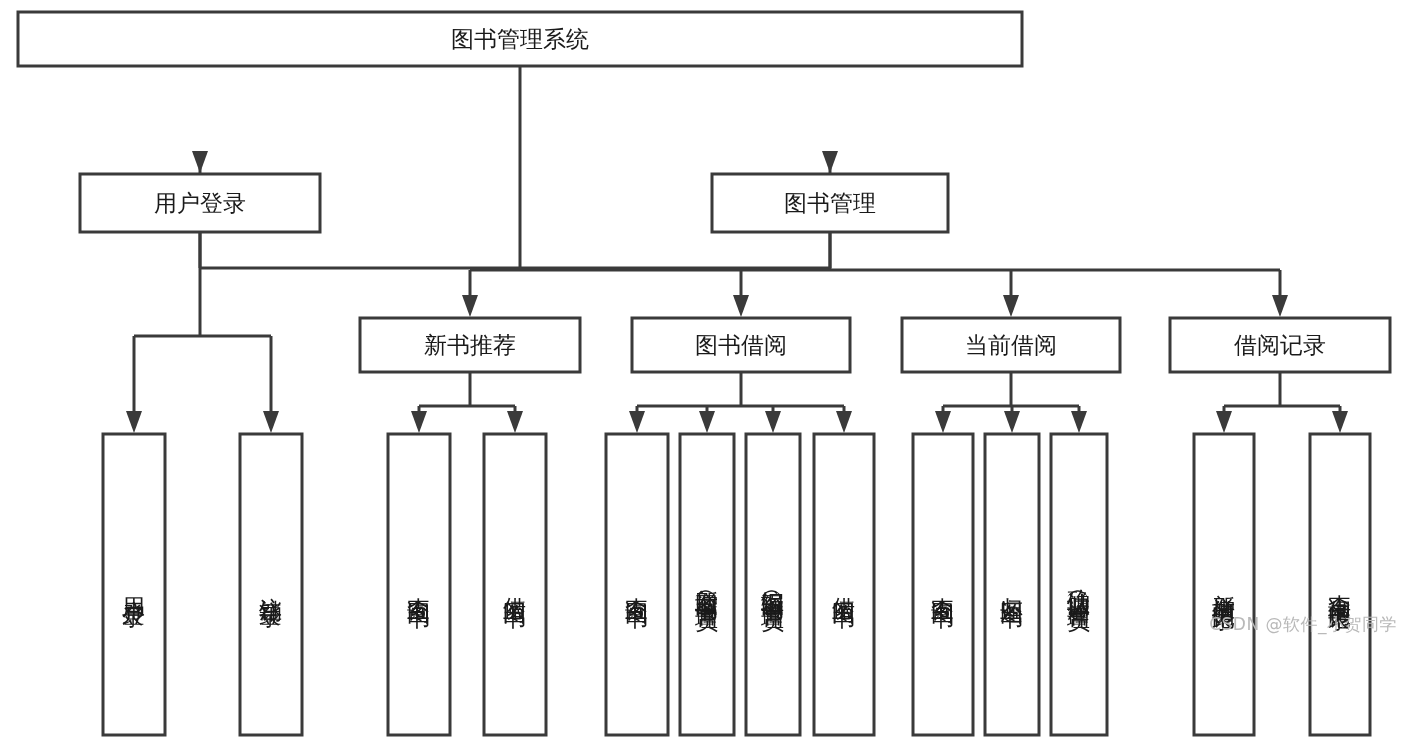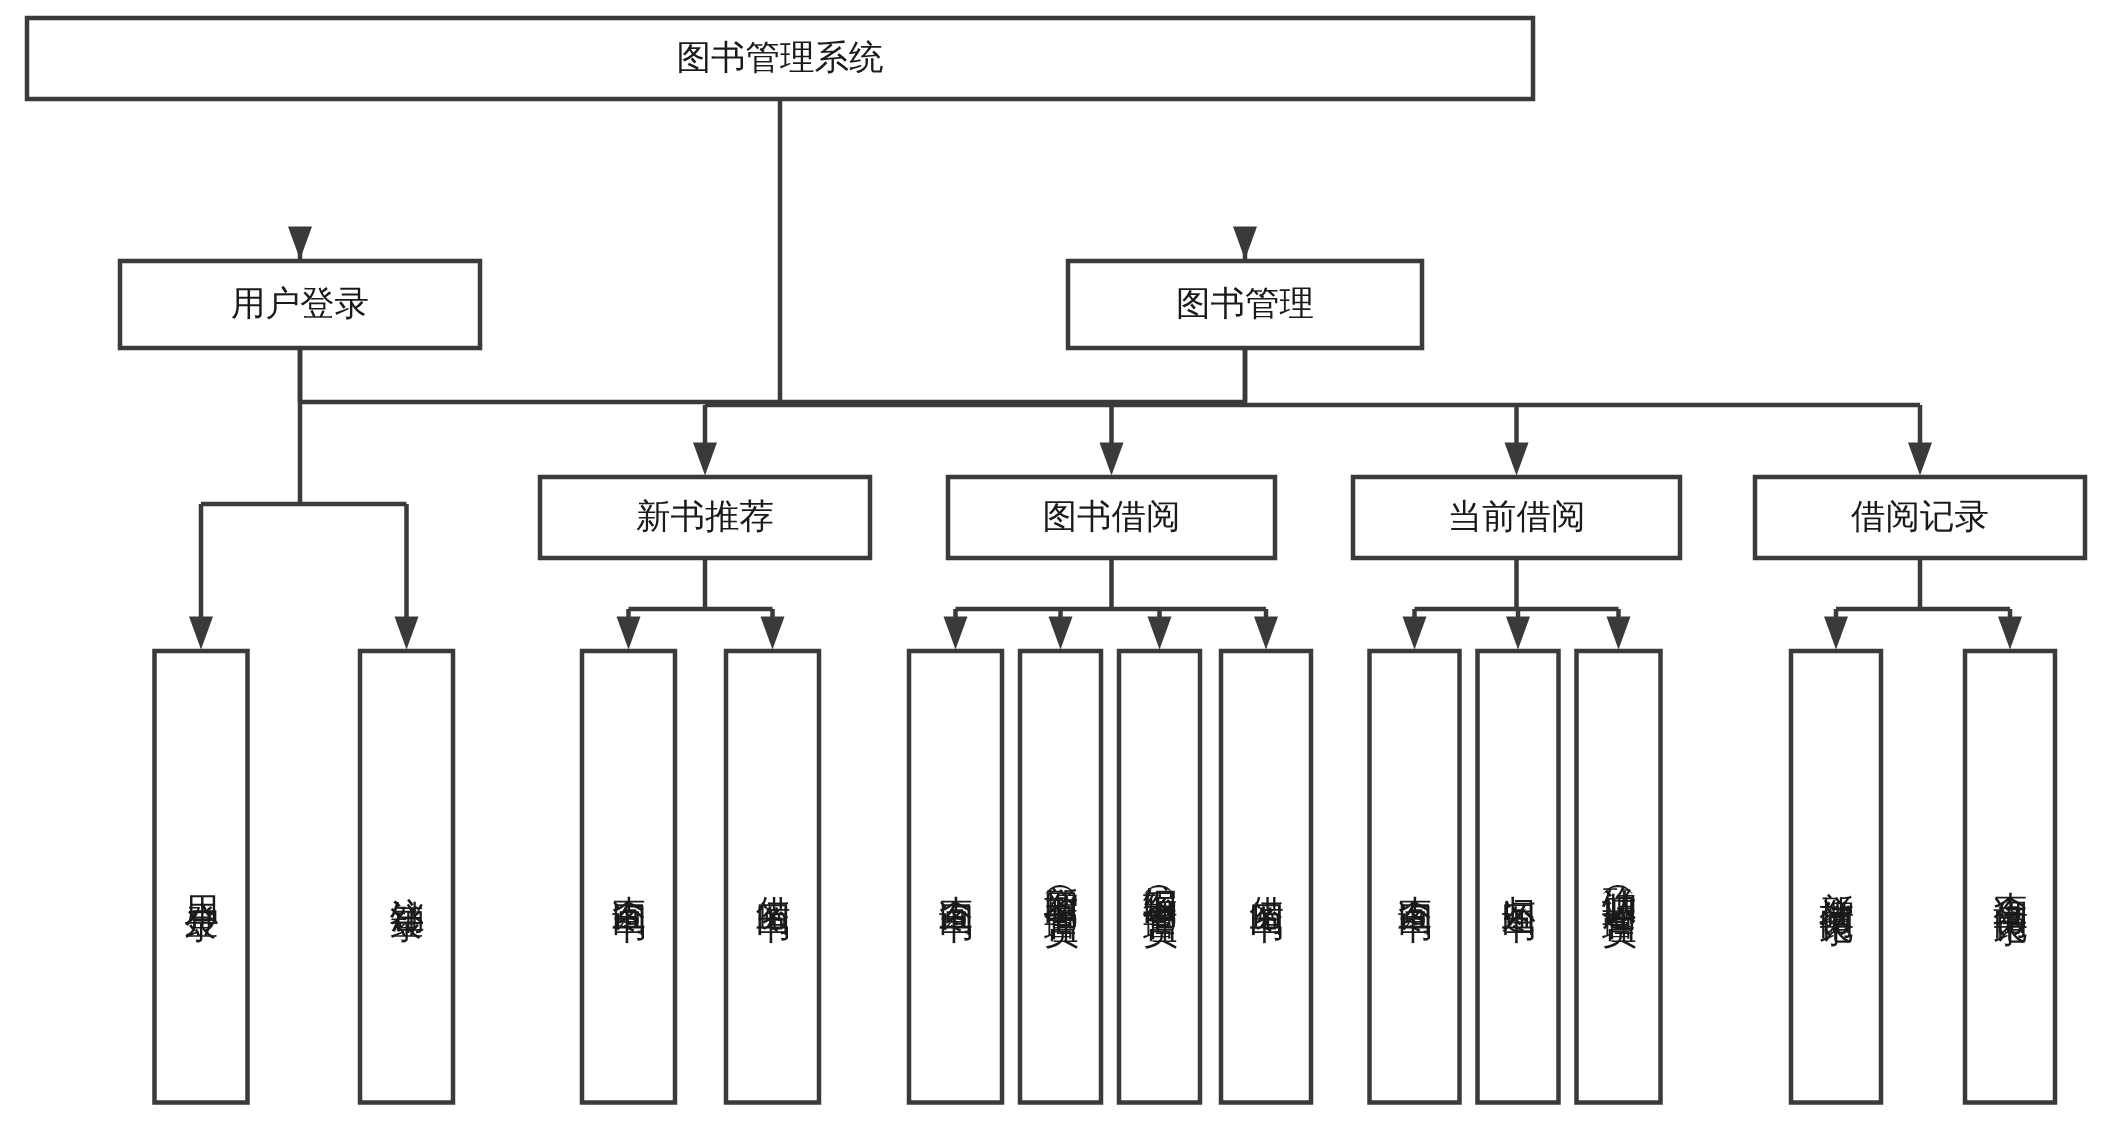--- a/index.html
+++ b/index.html
@@ -217,13 +217,14 @@
       <div class="node-label-v" style="left: 680px; top: 434px; width: 54px; height: 301px;">新增图书（管理员）</div>
       <div class="node-label-v" style="left: 746px; top: 434px; width: 54px; height: 301px;">编辑图书（管理员）</div>
       <div class="node-label-v" style="left: 814px; top: 434px; width: 60px; height: 301px;">借阅图书</div>
       <div class="node-label-v" style="left: 913px; top: 434px; width: 60px; height: 301px;">查询图书</div>
       <div class="node-label-v" style="left: 985px; top: 434px; width: 54px; height: 301px;">归还图书</div>
       <div class="node-label-v" style="left: 1051px; top: 434px; width: 56px; height: 301px;">确认归还（管理员）</div>
       <div class="node-label-v" style="left: 1194px; top: 434px; width: 60px; height: 301px;">新增借阅记录</div>
       <div class="node-label-v" style="left: 1310px; top: 434px; width: 60px; height: 301px;">查询借阅记录</div>
     </div>
 
+  <div class="watermark">CSDN @软件_小贺同学</div>
 </div>
 
 </body></html>

